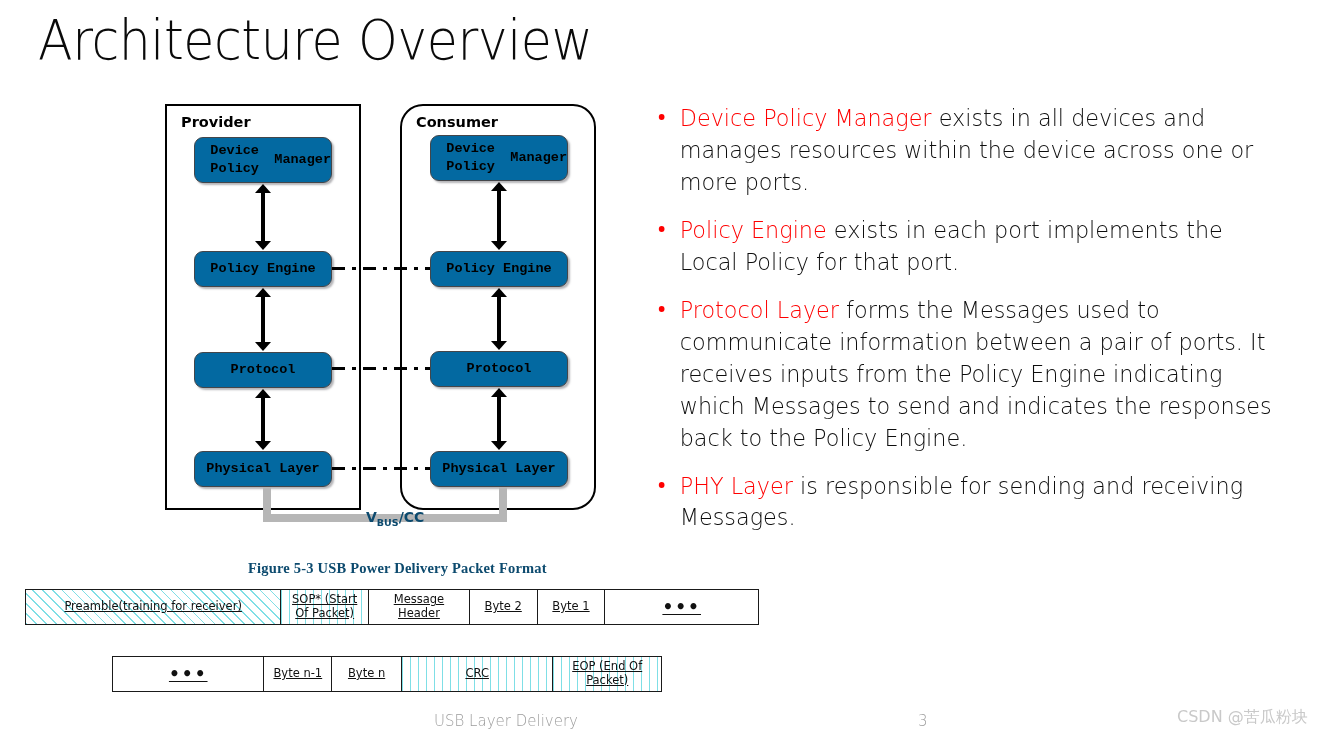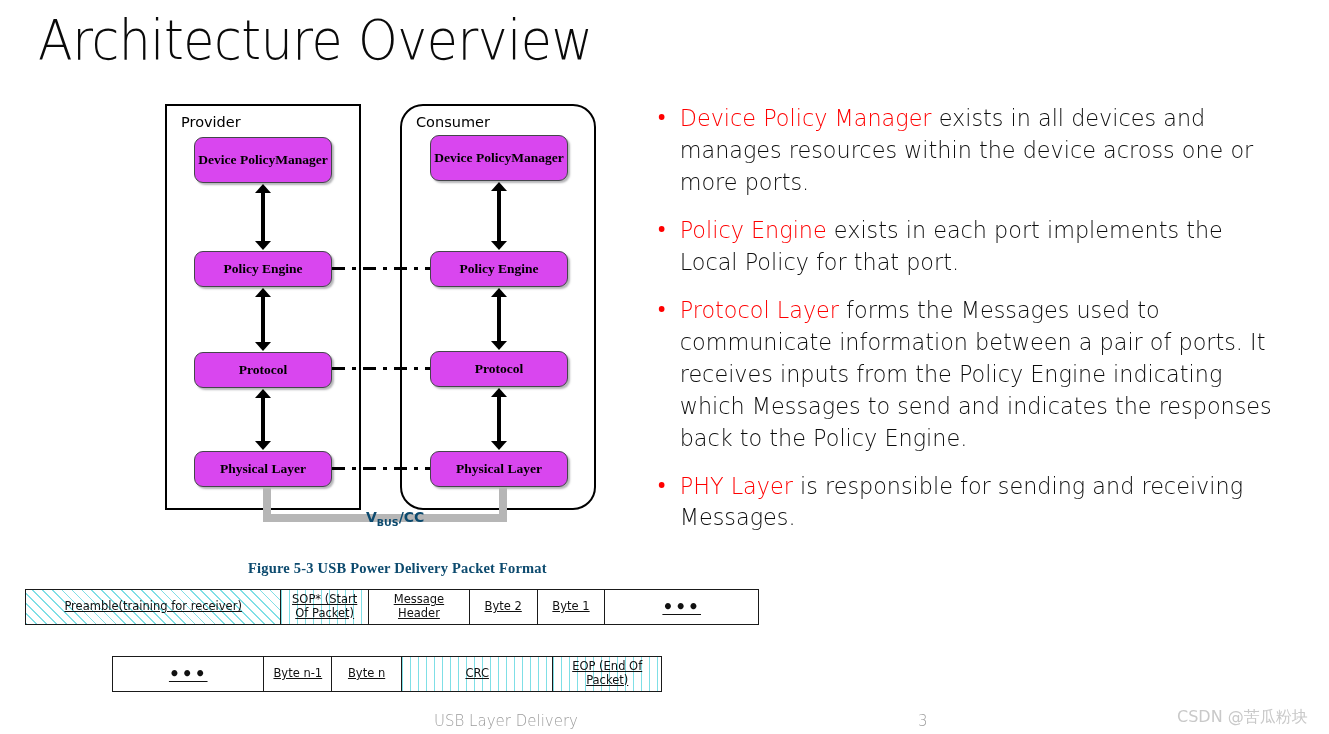--- a/index.html
+++ b/index.html
@@ -48,39 +48,39 @@
     box-sizing: border-box;
     background: #fff;
   }
   .arch-col.provider { left: 5px; }
   .arch-col.consumer { left: 240px; border-radius: 23px; }
   .col-label {
     position: absolute;
     left: 14px;
     top: 8px;
     font-size: 14.5px;
-    font-weight: normal;
+    font-weight: bold;
     color: #000;
     font-family: "DejaVu Sans", sans-serif;
   }
 
   .node {
     position: absolute;
     box-sizing: border-box;
     border: 1.6px solid #44464a;
     border-radius: 9px;
-    background: #d946ef;
+    background: #0369a1;
     box-shadow: 2px 2px 2px rgba(120,120,125,0.55);
     display: flex;
     align-items: center;
     justify-content: center;
     text-align: center;
     font-size: 13.5px;
     font-weight: bold;
-    font-family: Liberation Serif, serif;
+    font-family: Liberation Mono, monospace;
     line-height: 1.33;
     color: #000;
   }
 
   
   .varrow {
     position: absolute;
     width: 16px;
   }
   .varrow .shaft {

